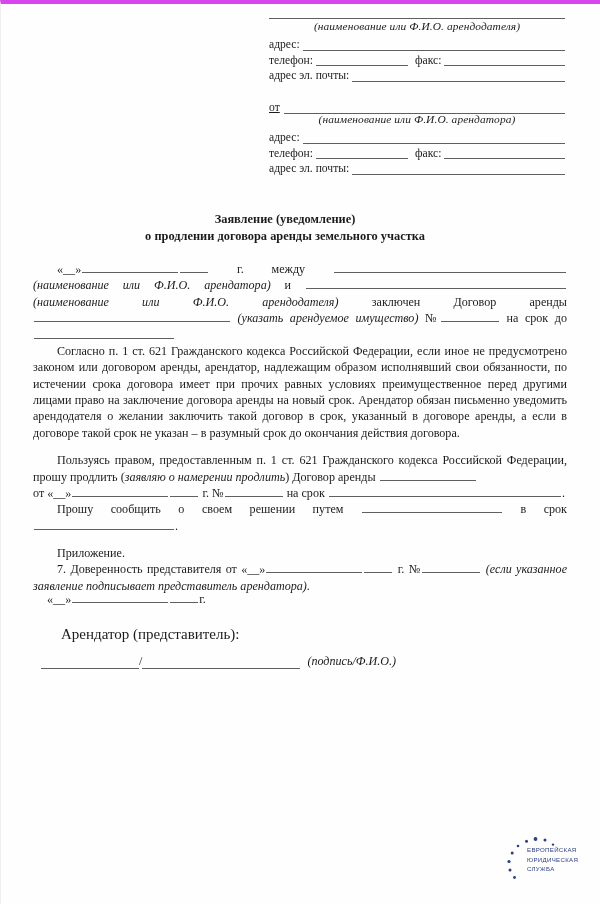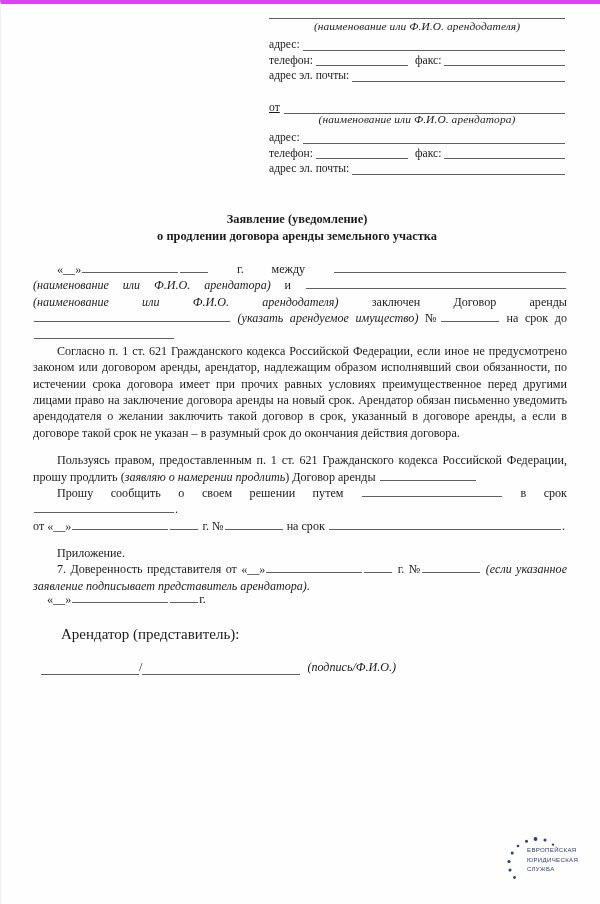--- a/index.html
+++ b/index.html
@@ -78,21 +78,21 @@
   .from-row .lbl { flex: 0 0 auto; padding-right: 4px; text-decoration: underline; }
   .from-row .fill {
     flex: 1 1 auto;
     border-bottom: 1px solid #5f5f5f;
     height: 12px;
   }
 
   
   .title {
     position: absolute;
-    left: 26px;
+    left: 14px;
     top: 207px;
     width: 540px;
     text-align: center;
     font-weight: bold;
     font-size: 12.4px;
     line-height: 1.33;
   }
 
   
   .body-zone {
@@ -157,21 +157,20 @@
   .signline .slash { padding: 0 0px; }
   .signline .ln2 {
     display: inline-block;
     width: 158px;
     border-bottom: 1px solid #5f5f5f;
     height: 12px;
   }
   .signline .cap {
     font-style: italic;
     padding-left: 7px;
-    margin-top: 6px;
   }
 
   
   .logo {
     position: absolute;
     left: 498px;
     top: 832px;
     width: 96px;
     height: 54px;
   }
@@ -250,23 +249,23 @@
   </div>
 
   <div class="body-zone">
 
     <p class="para"><span>«__»</span><span class="b x-l"></span><span class="b x-s"></span> <span>г. между</span> <span class="b x-h"></span> <span class="ital">(наименование или Ф.И.О. арендатора)</span> <span>и</span> <span class="b x-w"></span> <span class="ital">(наименование или Ф.И.О. арендодателя)</span> <span>заключен Договор аренды</span> <span class="b x-xxl"></span> <span class="ital">(указать арендуемое имущество)</span> <span>№</span><span class="b x-m"></span> <span>на срок до</span><span class="b x-xl"></span></p>
 
     <p class="para">Согласно п. 1 ст. 621 Гражданского кодекса Российской Федерации, если иное не предусмотрено законом или договором аренды, арендатор, надлежащим образом исполнявший свои обязанности, по истечении срока договора имеет при прочих равных условиях преимущественное перед другими лицами право на заключение договора аренды на новый срок. Арендатор обязан письменно уведомить арендодателя о желании заключить такой договор в срок, указанный в договоре аренды, а если в договоре такой срок не указан – в разумный срок до окончания действия договора.</p>
 
     <p class="para sp"><span>Пользуясь правом, предоставленным п. 1 ст. 621 Гражданского кодекса Российской Федерации, прошу продлить (</span><span class="ital">заявляю о намерении продлить</span><span>) Договор аренды</span> <span class="b x-l"></span></p>
 
+    <p class="para noind"><span>от «__»</span><span class="b x-l"></span><span class="b x-s"></span> <span>г. №</span><span class="b x-m"></span> <span>на срок</span> <span class="b x-h"></span><span>.</span></p>
+
     <p class="para"><span>Прошу сообщить о своем решении путем</span> <span class="b x-xl"></span> <span>в срок</span> <span class="b x-xl"></span><span>.</span></p>
-
-    <p class="para noind"><span>от «__»</span><span class="b x-l"></span><span class="b x-s"></span> <span>г. №</span><span class="b x-m"></span> <span>на срок</span> <span class="b x-h"></span><span>.</span></p>
 
     <p class="para sp">Приложение.</p>
 
     <p class="para"><span>7. Доверенность представителя от «__»</span><span class="b x-l"></span><span class="b x-s"></span> <span>г. №</span><span class="b x-m"></span> <span class="ital">(если указанное заявление подписывает представитель арендатора).</span></p>
 
   </div>
 
   <div class="datebox"><span>«__»</span><span class="b x-l"></span><span class="b x-s"></span><span>г.</span></div>
 
   <div class="signer">Арендатор (представитель):</div>

